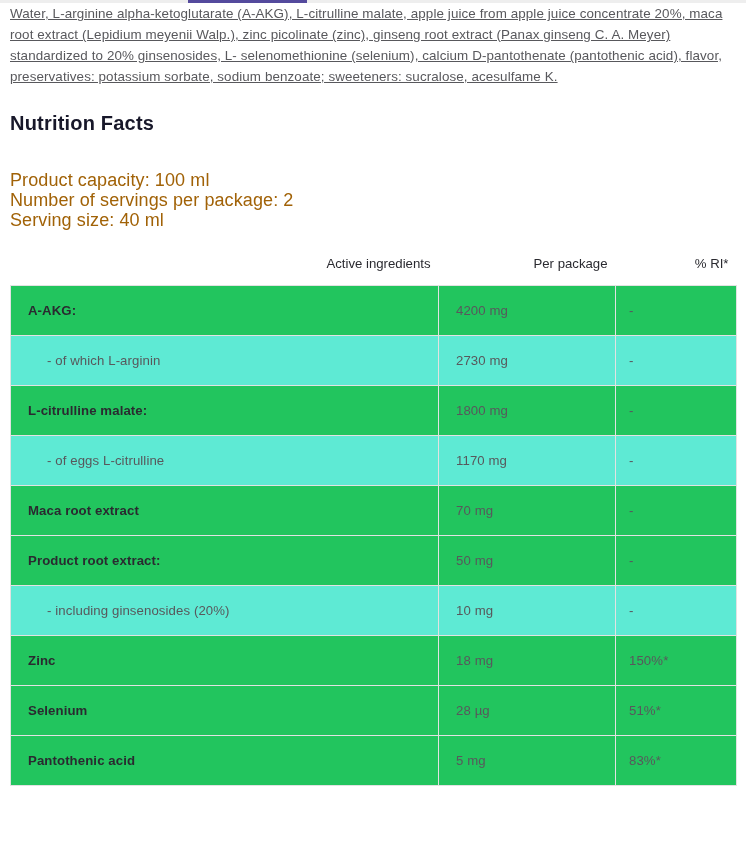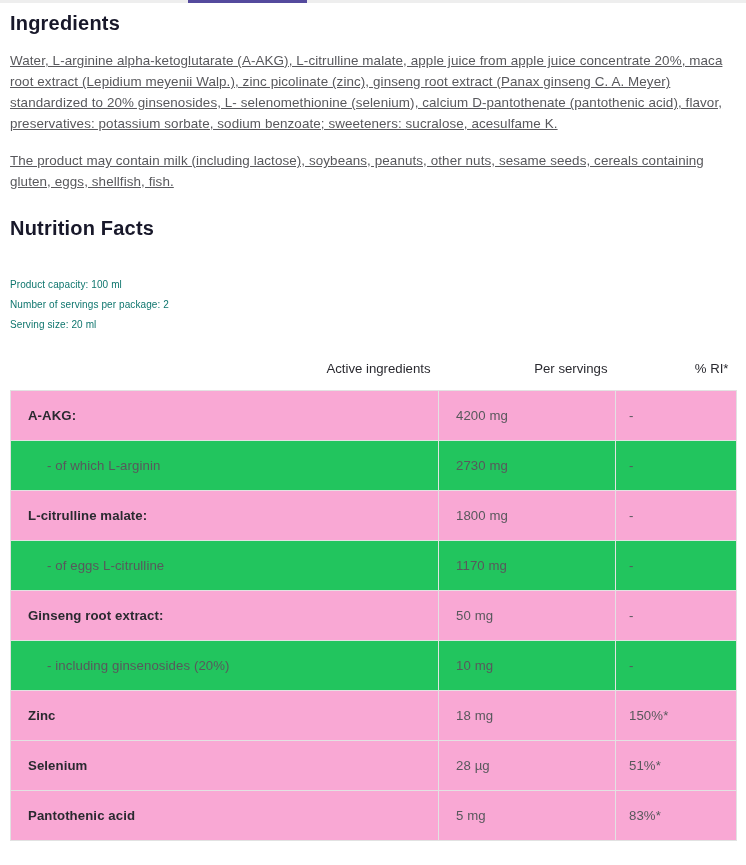--- a/index.html
+++ b/index.html
@@ -45,23 +45,23 @@
   p.body-text {
     font-size: 13.4px;
     line-height: 21px;
     color: #58585c;
     letter-spacing: 0.1px;
     margin-bottom: 16px;
     text-decoration: underline;
   }
   .meta-block { margin-bottom: 14px; }
   p.meta-line {
-    font-size: 10px;
+    font-size: 18px;
     line-height: 20px;
-    color: #0f766e;
+    color: #a16207;
     letter-spacing: 0.1px;
   }
   table.nf-table {
     width: 726px;
     border-collapse: collapse;
     table-layout: fixed;
   }
   table.nf-table thead th {
     border: none;
     font-size: 13.2px;
@@ -72,69 +72,67 @@
   }
   table.nf-table thead th.col-ri { padding-left: 13px; }
   table.nf-table td {
     border: 1px solid #e2e2e2;
     height: 50px;
     vertical-align: middle;
     font-size: 13.2px;
     color: #58585c;
     padding: 4px 8px 4px 17px;
     letter-spacing: 0.1px;
-    background: #f9a8d4;
+    background: #22c55e;
   }
   table.nf-table td:first-child {
     font-weight: 700;
     color: #2a2a30;
   }
   table.nf-table tr.sub td {
-    background: #22c55e;
+    background: #5eead4;
   }
   table.nf-table tr.sub td:first-child {
     font-weight: 400;
     color: #58585c;
     padding-left: 36px;
   }
   table.nf-table td.col-ri { padding-left: 13px; }
 </style>
 </head>
 <body>
 
 <div class="tab-strip">
   <div class="tab-indicator"></div>
 </div>
 
 <div class="content">
 
-  <h2 class="section-title">Ingredients</h2>
 
   <p class="body-text">Water, L-arginine alpha-ketoglutarate (A-AKG), L-citrulline malate, apple juice from apple juice concentrate 20%, maca root extract (Lepidium meyenii Walp.), zinc picolinate (zinc), ginseng root extract (Panax ginseng C. A. Meyer) standardized to 20% ginsenosides, L- selenomethionine (selenium), calcium D-pantothenate (pantothenic acid), flavor, preservatives: potassium sorbate, sodium benzoate; sweeteners: sucralose, acesulfame K.</p>
 
-  <p class="body-text">The product may contain milk (including lactose), soybeans, peanuts, other nuts, sesame seeds, cereals containing gluten, eggs, shellfish, fish.</p>
 
   <h2 class="section-title nutrition">Nutrition Facts</h2>
 
   <div class="meta-block">
     <p class="meta-line">Product capacity: 100 ml</p>
     <p class="meta-line">Number of servings per package: 2</p>
-    <p class="meta-line">Serving size: 20 ml</p>
+    <p class="meta-line">Serving size: 40 ml</p>
   </div>
 
   <table class="nf-table">
     <colgroup>
       <col style="width:428px">
       <col style="width:177px">
       <col style="width:121px">
     </colgroup>
     <thead>
       <tr>
         <th class="col-ingredient">Active ingredients</th>
-        <th class="col-portion">Per servings</th>
+        <th class="col-portion">Per package</th>
         <th class="col-ri">% RI*</th>
       </tr>
     </thead>
     <tbody>
         <tr>
           <td class="col-ingredient">A-AKG:</td>
           <td class="col-portion">4200 mg</td>
           <td class="col-ri">-</td>
         </tr>
         <tr class="sub">
@@ -146,21 +144,26 @@
           <td class="col-ingredient">L-citrulline malate:</td>
           <td class="col-portion">1800 mg</td>
           <td class="col-ri">-</td>
         </tr>
         <tr class="sub">
           <td class="col-ingredient">- of eggs L-citrulline</td>
           <td class="col-portion">1170 mg</td>
           <td class="col-ri">-</td>
         </tr>
         <tr>
-          <td class="col-ingredient">Ginseng root extract:</td>
+          <td class="col-ingredient">Maca root extract</td>
+          <td class="col-portion">70 mg</td>
+          <td class="col-ri">-</td>
+        </tr>
+        <tr>
+          <td class="col-ingredient">Product root extract:</td>
           <td class="col-portion">50 mg</td>
           <td class="col-ri">-</td>
         </tr>
         <tr class="sub">
           <td class="col-ingredient">- including ginsenosides (20%)</td>
           <td class="col-portion">10 mg</td>
           <td class="col-ri">-</td>
         </tr>
         <tr>
           <td class="col-ingredient">Zinc</td>

